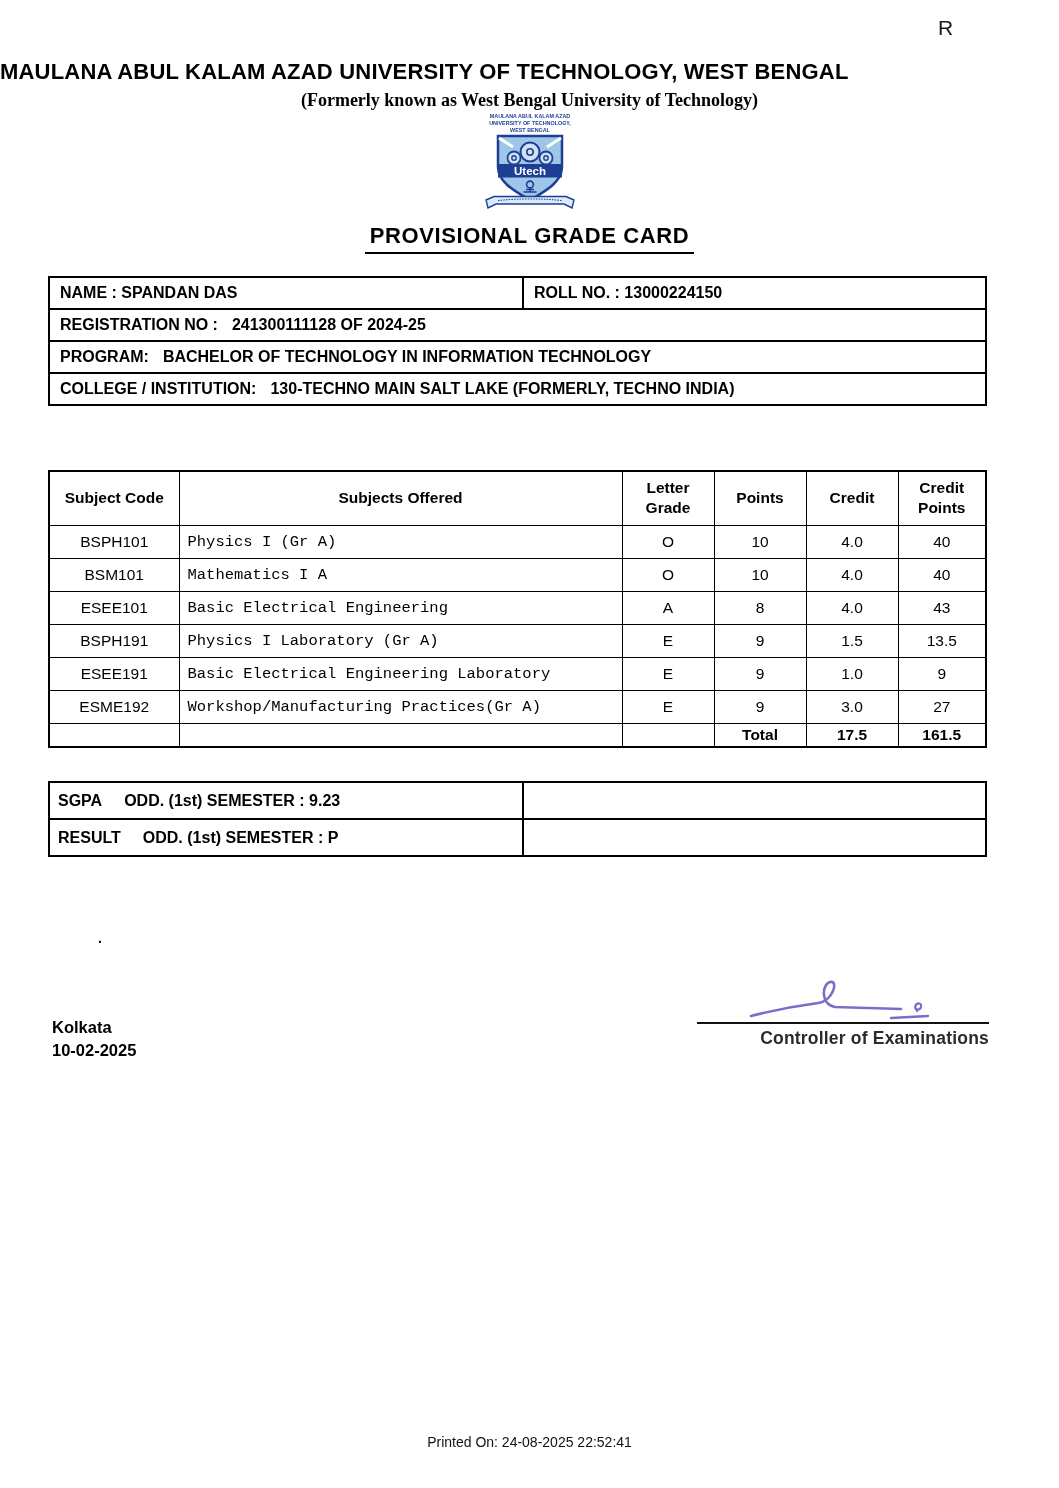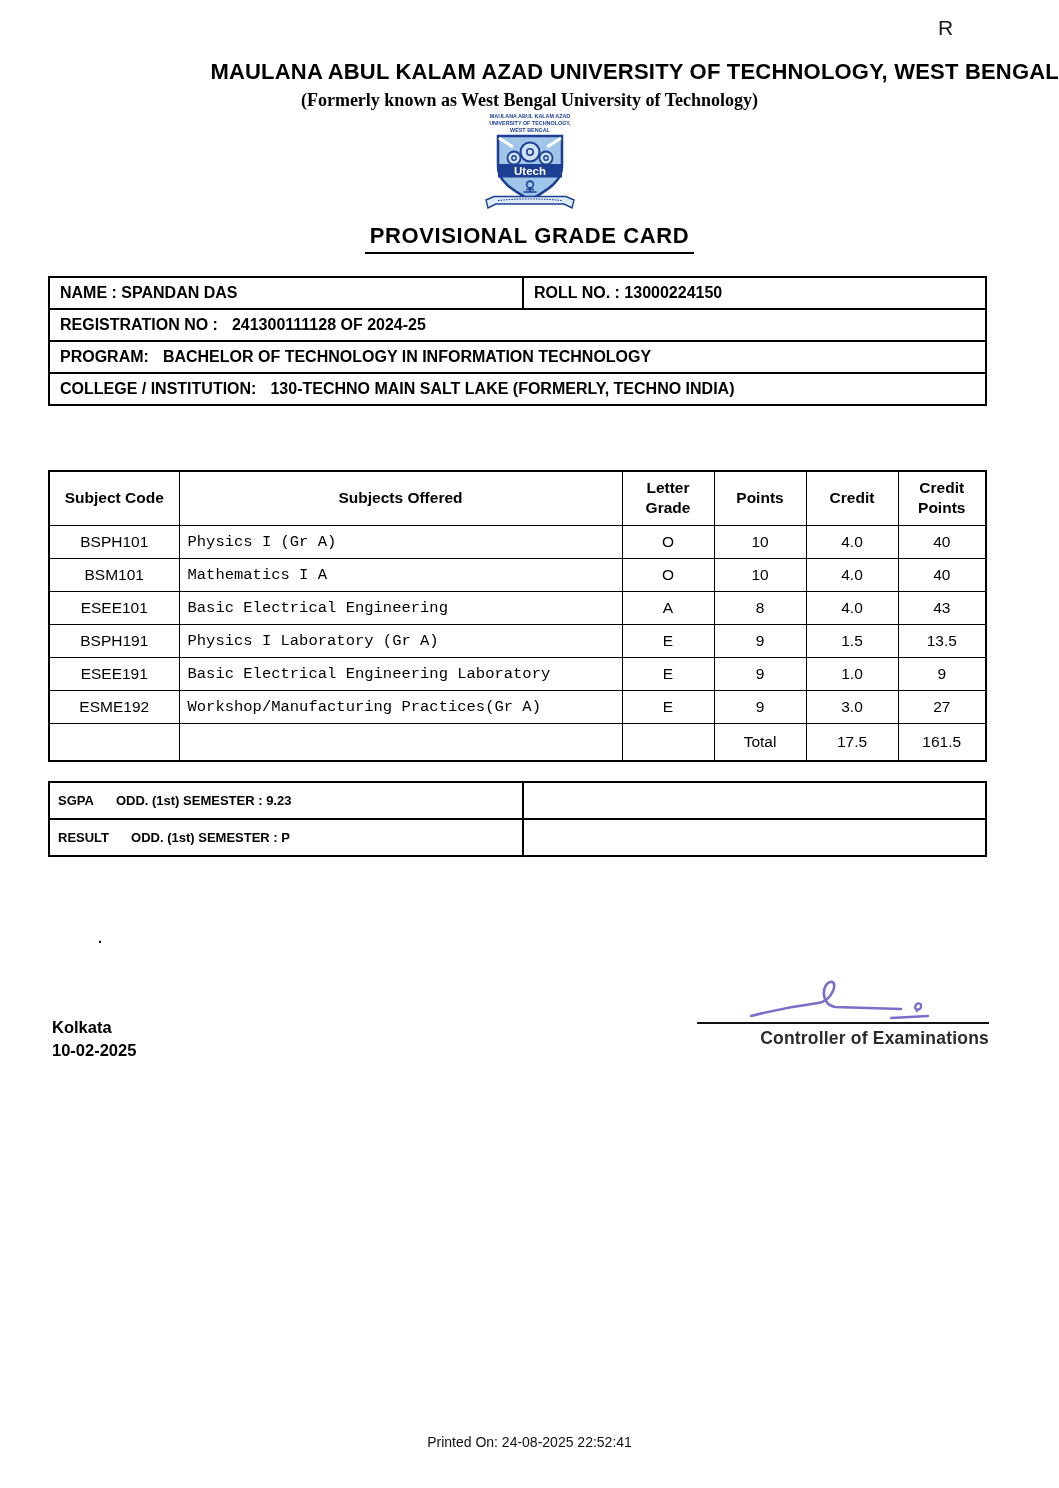--- a/index.html
+++ b/index.html
@@ -20,21 +20,21 @@
     left: 938px;
     font-size: 21px;
     color: #1a1a1a;
   }
 
   .uni-title {
     position: absolute;
     top: 59px;
     left: 0;
     width: 100%;
-    text-align: right;
+    text-align: left;
     font-weight: bold;
     font-size: 22px;
     letter-spacing: 0.2px;
   }
 
   .uni-subtitle {
     position: absolute;
     top: 90px;
     left: 0;
     width: 100%;
@@ -107,33 +107,33 @@
     overflow: hidden;
   }
   .grades-table tr.hdr td {
     font-weight: bold;
     font-size: 15.5px;
     height: 54px;
     line-height: 20px;
   }
   .grades-table tr.datarow td { height: 33px; }
   .grades-table td.subj { text-align: left; white-space: nowrap; font-family: Liberation Mono, monospace; }
-  .grades-table tr.totalrow td { height: 38px; font-weight: normal; }
+  .grades-table tr.totalrow td { height: 24px; font-weight: bold; }
 
   .result-table {
     position: absolute;
     top: 781px;
     left: 48px;
     width: 937px;
     border: 2px solid #000;
   }
   .result-table td {
     border: 2px solid #000;
     font-weight: bold;
-    font-size: 13px;
+    font-size: 16px;
     height: 37px;
     padding: 2px 8px;
     vertical-align: middle;
     white-space: nowrap;
     overflow: hidden;
   }
   .res-gap { display: inline-block; width: 22px; }
 
   .disclaimer {
     position: absolute;

